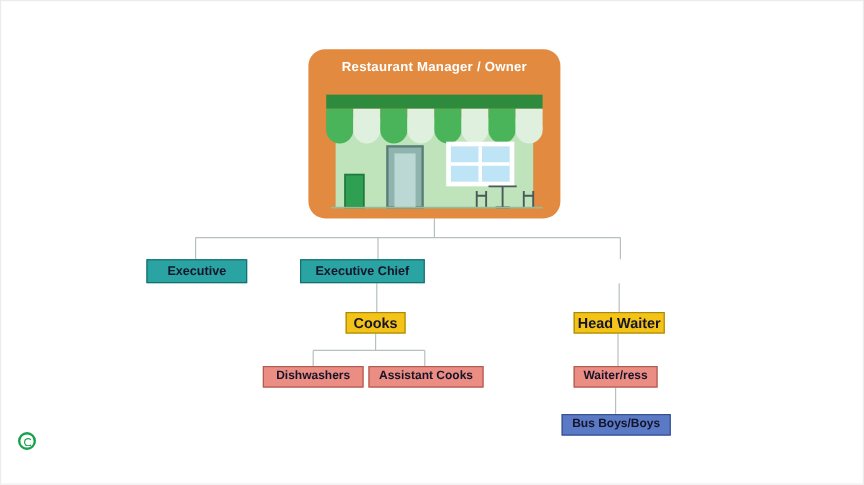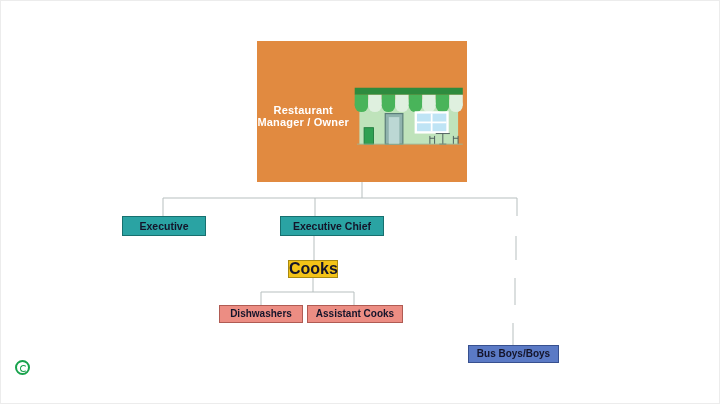--- a/index.html
+++ b/index.html
@@ -7,40 +7,40 @@
     position:relative;width:720px;height:404px;background:#ffffff;
     font-family:"Liberation Sans","DejaVu Sans",sans-serif;
     border:1px solid #ececec;box-sizing:border-box;overflow:hidden;
   }
   .connector-svg{position:absolute;left:0;top:0;width:720px;height:404px;pointer-events:none;}
   .connector-svg path{stroke:var(--c-line,#b7bfbf);stroke-width:1;fill:none;}
 
   .root-box{
     position:absolute;left:256px;top:40px;width:210px;height:141px;
     background:var(--c-root-bg,#e18a40);
-    display:flex;flex-direction:row;align-items:center;
+    display:flex;flex-direction:column;align-items:center;border-radius:14px;
   }
   .root-title{
     color:var(--c-title-text,#ffffff);font-weight:bold;font-size:11px;
     padding-top:9px;letter-spacing:.2px;text-align:center;
   }
   .storefront{margin-top:3px;}
 
   .node{
     position:absolute;height:20px;line-height:18px;box-sizing:border-box;
     text-align:center;font-size:10.5px;font-weight:bold;
     color:var(--c-box-text,#14142a);border:1px solid rgba(0,0,0,.35);
   }
   .teal{background:var(--c-teal,#2aa3a3);border-color:#17706f;}
-  .yellow{background:var(--c-yellow,#f3c317);border-color:#a98a10;height:18px;line-height:16px;font-size:16px;}
+  .yellow{background:var(--c-yellow,#f3c317);border-color:#a98a10;height:18px;line-height:16px;font-size:12px;}
   .salmon{background:var(--c-salmon,#ec8d83);border-color:#b05b53;height:18px;line-height:16px;font-size:10px;}
   .blue{background:var(--c-blue,#5b7ac5);border-color:#37508f;height:18px;line-height:16px;font-size:10px;}
 
   .n-accountant{left:121px;top:215px;width:84px;}
-  .n-executive-chief{left:279px;top:215px;width:104px;}
+  .n-executive-chief{left:249px;top:215px;width:104px;}
   .n-assistant-rm{left:425px;top:215px;width:182px;}
   .n-cooks{left:287px;top:259px;width:50px;}
   .n-head-waiter{left:477px;top:259px;width:76px;}
   .n-dishwashers{left:218px;top:304px;width:84px;}
   .n-assistant-cooks{left:306px;top:304px;width:96px;}
   .n-waiter-ress{left:477px;top:304px;width:70px;}
   .n-bus-boys{left:467px;top:344px;width:91px;}
 
   .brand-logo{
     position:absolute;left:14px;top:359px;width:11px;height:11px;
@@ -117,21 +117,23 @@
       </g>
 
       <line x1="12" y1="110" x2="192" y2="110" stroke="#9ab89a" stroke-width="1.5"></line>
     </svg>
   </div>
 
   <div class="node teal n-accountant">Executive</div>
   <div class="node teal n-executive-chief">Executive Chief</div>
 
   <div class="node yellow n-cooks">Cooks</div>
+  <div class="node yellow n-head-waiter">Head Waiter</div>
 
   <div class="node salmon n-dishwashers">Dishwashers</div>
   <div class="node salmon n-assistant-cooks">Assistant Cooks</div>
+  <div class="node salmon n-waiter-ress">Waiter/ress</div>
 
   <div class="node blue n-bus-boys">Bus Boys/Boys</div>
 
   <div class="brand-logo"></div>
 
 </div>
 
 </body></html>

